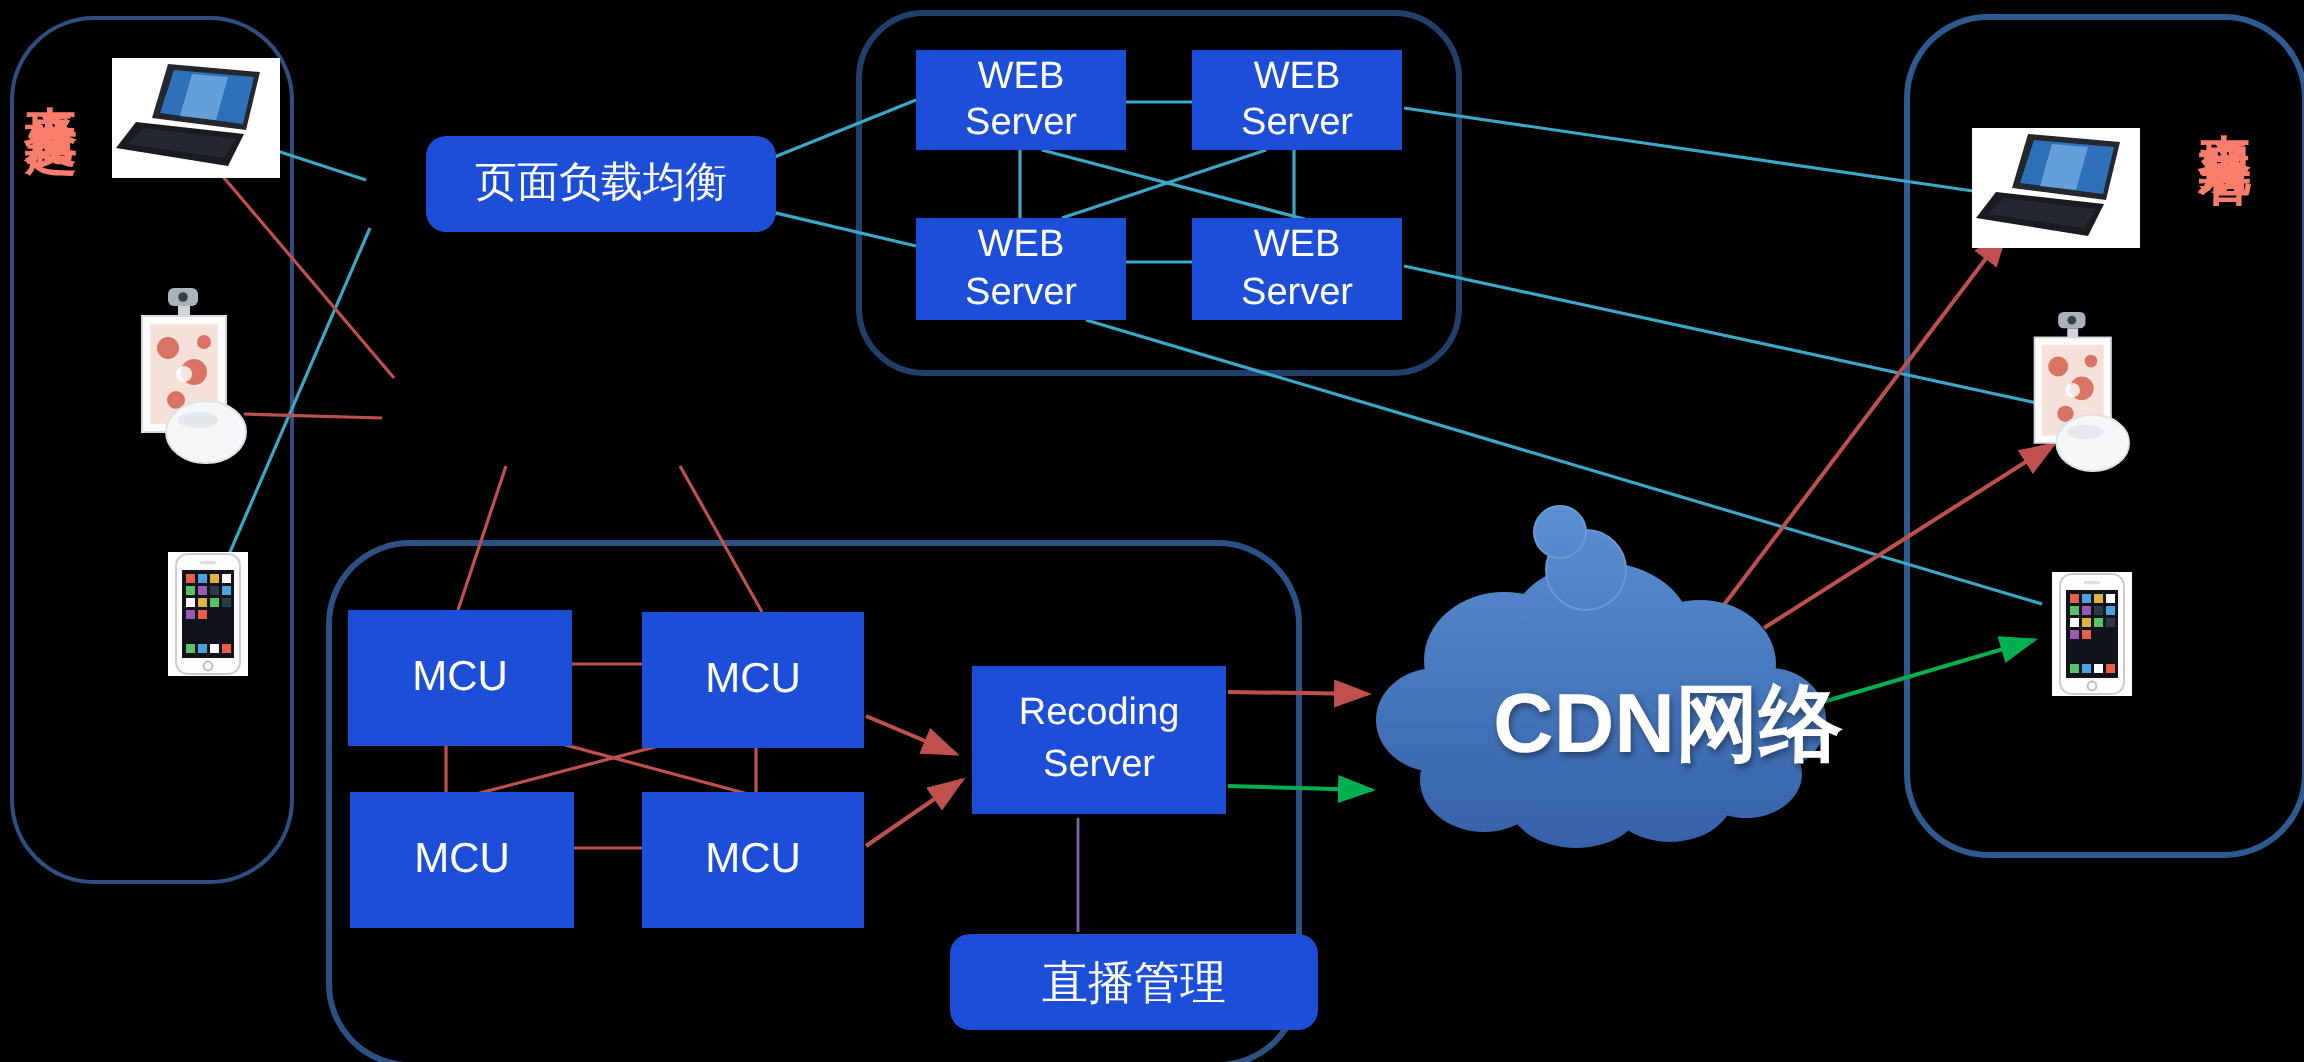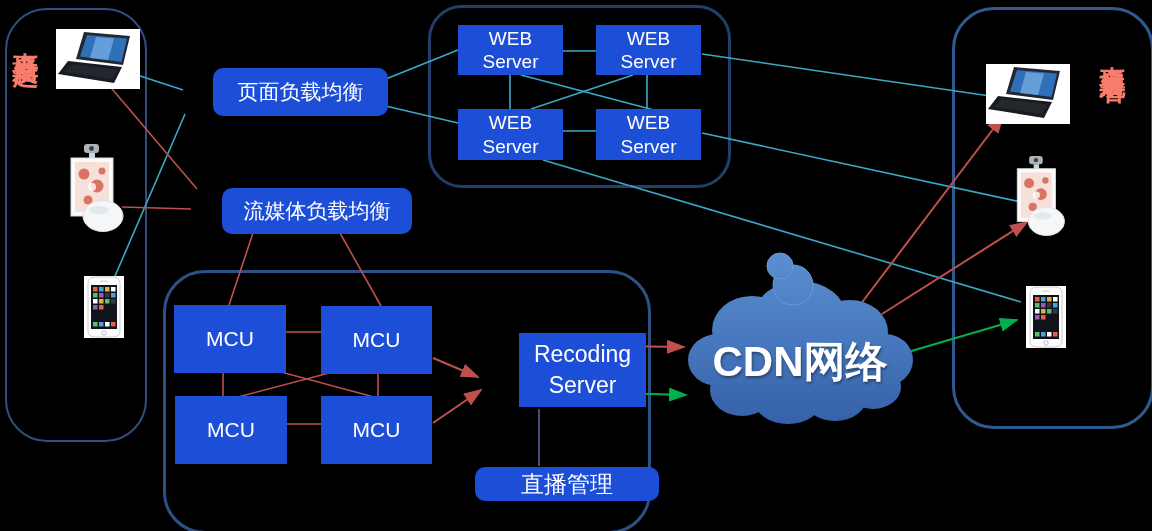--- a/index.html
+++ b/index.html
@@ -15,28 +15,28 @@
         align-items:center;justify-content:center;text-align:center;line-height:1.22;}
   .rnd{border-radius:10px;margin-left:32px;}
   #page-lb{left:181px;top:68px;width:175px;height:48px;font-size:21px;}
   #stream-lb{left:190px;top:188px;width:190px;height:46px;font-size:21px;}
   .web{width:105px;height:50px;font-size:19px;}
   #web-tl{left:458px;top:25px;} #web-tr{left:596px;top:25px;}
   #web-bl{left:458px;top:109px;height:51px;} #web-br{left:596px;top:109px;height:51px;}
   .mcu{width:112px;height:68px;font-size:21px;}
   #mcu-tl{left:174px;top:305px;} #mcu-tr{left:321px;top:306px;width:111px;}
   #mcu-bl{left:175px;top:396px;} #mcu-br{left:321px;top:396px;width:111px;}
-  #recoding{left:486px;top:333px;width:127px;height:74px;font-size:23px;line-height:1.35;margin-left:33px;}
-  #live-mgmt{left:443px;top:467px;width:184px;height:34px;font-size:23px;}
+  #recoding{left:486px;top:333px;width:127px;height:74px;font-size:19px;line-height:1.35;}
+  #live-mgmt{left:443px;top:467px;width:184px;height:48px;font-size:23px;}
   .vlabel{position:absolute;writing-mode:vertical-rl;text-orientation:upright;color:#f87d6c;
           font-weight:bold;font-size:26px;letter-spacing:3px;line-height:1;}
   #label-source{left:13px;top:32px;}
   #label-viewer{left:1100px;top:46px;}
   #cloud{position:absolute;left:680px;top:242px;width:240px;height:190px;}
-  #cdn-label{position:absolute;left:690px;top:334px;width:220px;text-align:center;color:#fff;
+  #cdn-label{position:absolute;left:724px;top:334px;width:220px;text-align:center;color:#fff;
              font-size:42px;font-weight:bold;text-shadow:1px 2px 3px rgba(0,0,0,.4);}
   .device{position:absolute;}
   #src-laptop{left:56px;top:29px;}   #src-camera{left:68px;top:144px;}  #src-phone{left:84px;top:276px;}
   #vw-laptop{left:986px;top:63px;}   #vw-camera{left:1012px;top:156px;} #vw-phone{left:1024px;top:286px;}
 </style>
 </head>
 <body>
 
 <div id="canvas">
 
@@ -92,21 +92,20 @@
       <line x1="614" y1="393" x2="686" y2="395" marker-end="url(#ag)"></line>
       <line x1="908" y1="352" x2="1017" y2="320" marker-end="url(#ag)"></line>
     </g>
     <line x1="539" y1="409" x2="539" y2="466" stroke="#8064a2" stroke-width="1.4"></line>
   </svg>
 
   <div class="vlabel" id="label-source">直播发起</div>
   <div class="vlabel" id="label-viewer">直播观看</div>
 
   <div class="node rnd" id="page-lb">页面负载均衡</div>
-  <div class="node rnd" id="stream-lb">流媒体负载均衡</div>
 
   <div class="node web" id="web-tl">
     <span>WEB</span>
     <span>Server</span>
   </div>
   <div class="node web" id="web-tr">
     <span>WEB</span>
     <span>Server</span>
   </div>
   <div class="node web" id="web-bl">

